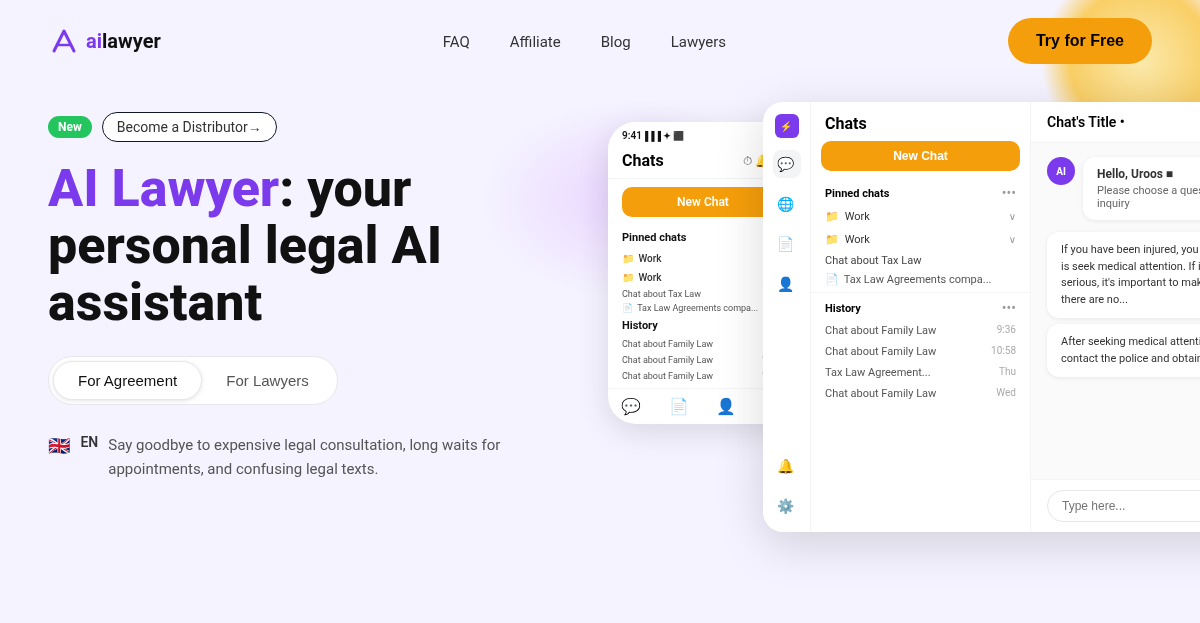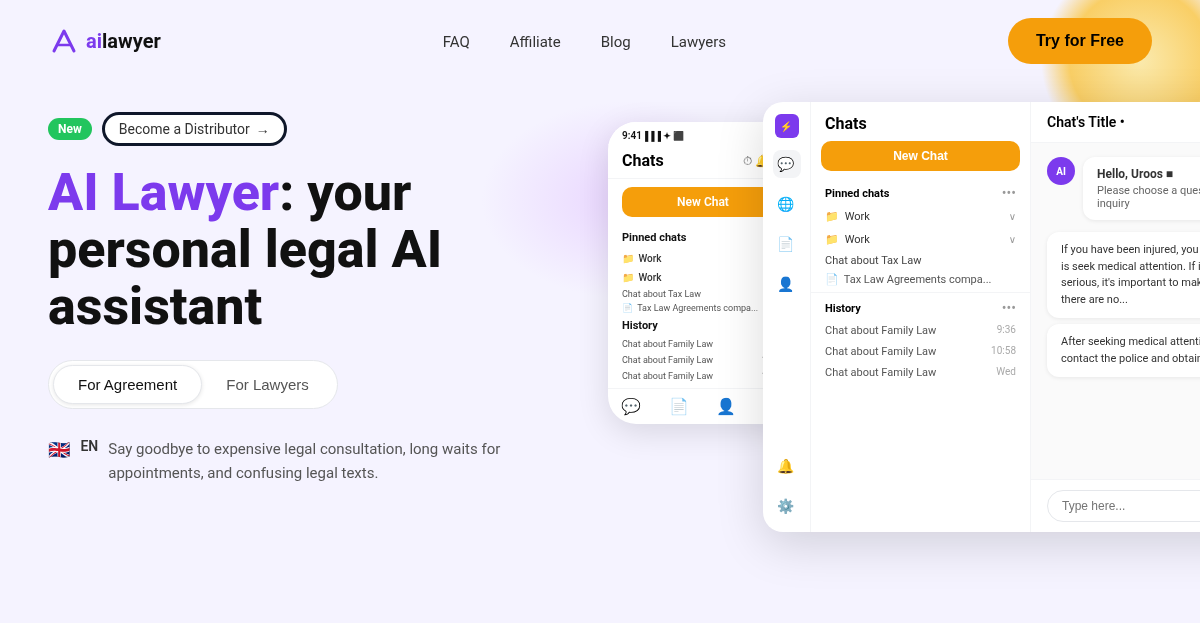--- a/index.html
+++ b/index.html
@@ -105,23 +105,22 @@
       background: #22c55e;
       color: white;
       font-size: 12px;
       font-weight: 700;
       padding: 4px 10px;
       border-radius: 20px;
     }
     .distributor-link {
       display: flex;
       align-items: center;
-      gap: 6px;
-      background: white;
-      border: 3px solid #0f172a;
+      background: white;
+      border: 1px solid #0f172a;
       border-radius: 20px;
       padding: 6px 14px;
       font-size: 14px;
       color: #333;
       cursor: pointer;
     }
     .distributor-link .arrow { color: #333; font-size: 14px; }
 
     .hero-title {
       font-size: 52px;
@@ -627,20 +626,24 @@
           </div>
           <div class="desktop-history-item">
             <span>Chat about Family Law</span>
             <span class="desktop-time">9:36</span>
           </div>
           <div class="desktop-history-item">
             <span>Chat about Family Law</span>
             <span class="desktop-time">10:58</span>
           </div>
           <div class="desktop-history-item">
+            <span>Tax Law Agreement...</span>
+            <span class="desktop-time">Thu</span>
+          </div>
+          <div class="desktop-history-item">
             <span>Chat about Family Law</span>
             <span class="desktop-time">Wed</span>
           </div>
         </div>
 
         <div class="desktop-chat-panel">
           <div class="desktop-chat-header">
             <span>Chat's Title •</span>
           </div>
           <div class="desktop-chat-content">

